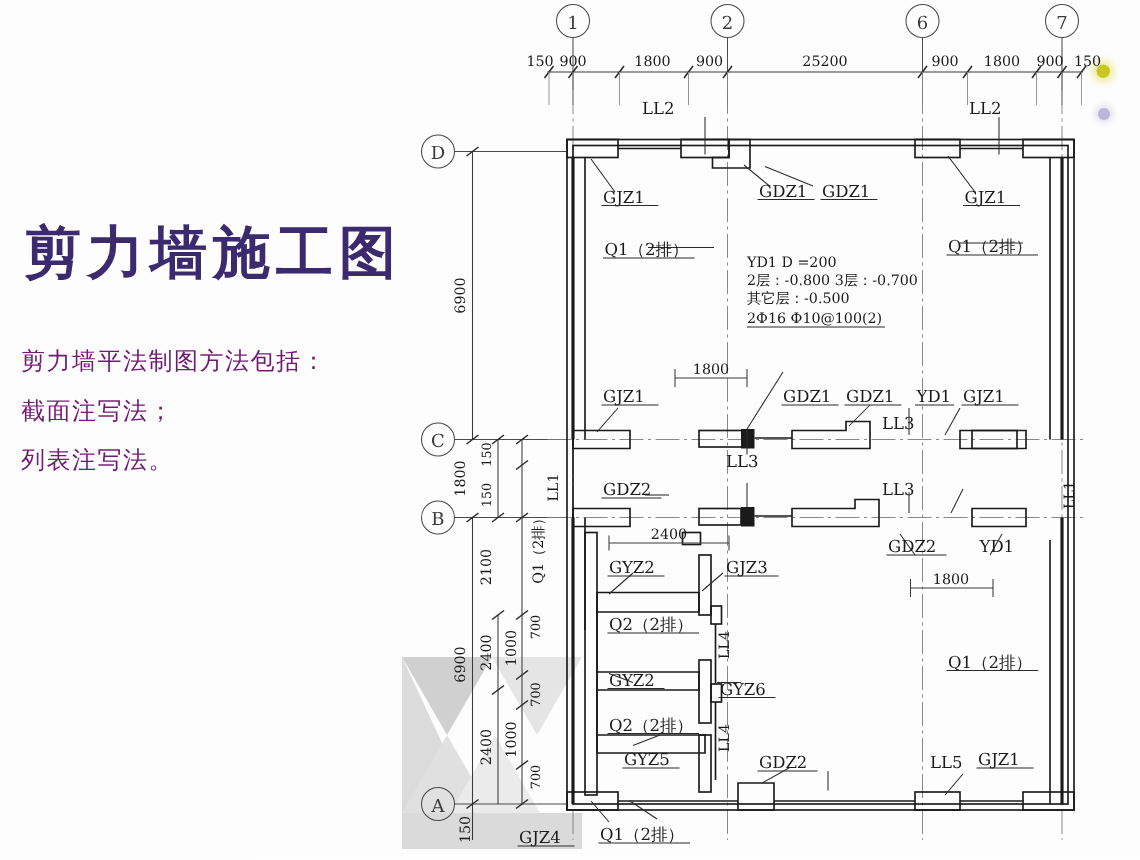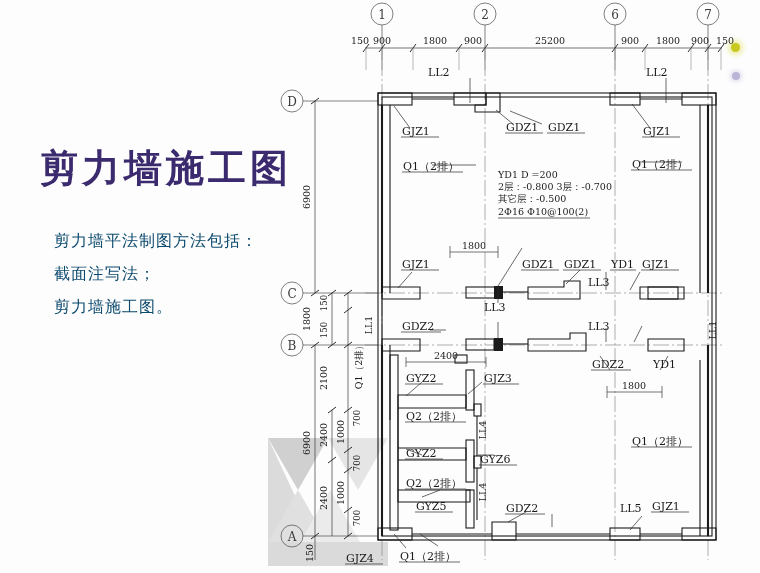--- a/index.html
+++ b/index.html
@@ -6,29 +6,29 @@
   body{
     width:760px;height:573px;
     background:#ffffff;
     font-family:"DejaVu Sans","Liberation Sans",sans-serif;
     overflow:hidden;position:relative;
   }
   #slide{position:absolute;left:0;top:0;width:760px;height:573px;background:#fdfdfd;overflow:hidden;}
 
   
   .title{
-    position:absolute;left:40px;top:143px;
+    position:absolute;left:16px;top:143px;
     font-family:"DejaVu Serif","Liberation Serif",serif;
     font-weight:bold;font-size:38px;letter-spacing:4px;
     color:#3b2a6e;white-space:nowrap;
   }
   .body-line{
     position:absolute;left:14px;
     font-family:"DejaVu Serif","Liberation Serif",serif;
-    font-size:16px;color:#0c4a6e;white-space:nowrap;letter-spacing:1px;margin-left:40px;
+    font-size:16px;color:#701a75;white-space:nowrap;letter-spacing:1px;
   }
   .bl1{top:231px}.bl2{top:264px}.bl3{top:297px}
   .sub-caption{
     position:absolute;left:133px;top:376px;
     font-family:"DejaVu Serif","Liberation Serif",serif;
     font-size:21px;color:#111;white-space:nowrap;letter-spacing:2px;
   }
 
   
   .dot{position:absolute;border-radius:50%;}
@@ -44,21 +44,21 @@
 </style>
 </head>
 <body>
 
 <div id="slide">
 
   <div class="title">剪力墙施工图</div>
 
   <div class="body-line bl1">剪力墙平法制图方法包括：</div>
   <div class="body-line bl2">截面注写法；</div>
-  <div class="body-line bl3">剪力墙施工图。</div>
+  <div class="body-line bl3">列表注写法。</div>
 
 
   <div class="dot dot-y"></div>
   <div class="dot dot-p"></div>
 
   <svg class="wm" viewBox="0 0 120 128">
     <polygon points="0,0 60,0 30,52" fill="#9a9a9a"></polygon>
     <polygon points="60,0 120,0 90,52" fill="#c9c9c9"></polygon>
     <polygon points="0,0 0,128 28,60" fill="#b4b4b4"></polygon>
     <polygon points="30,52 60,104 0,104" fill="#bdbdbd"></polygon>

